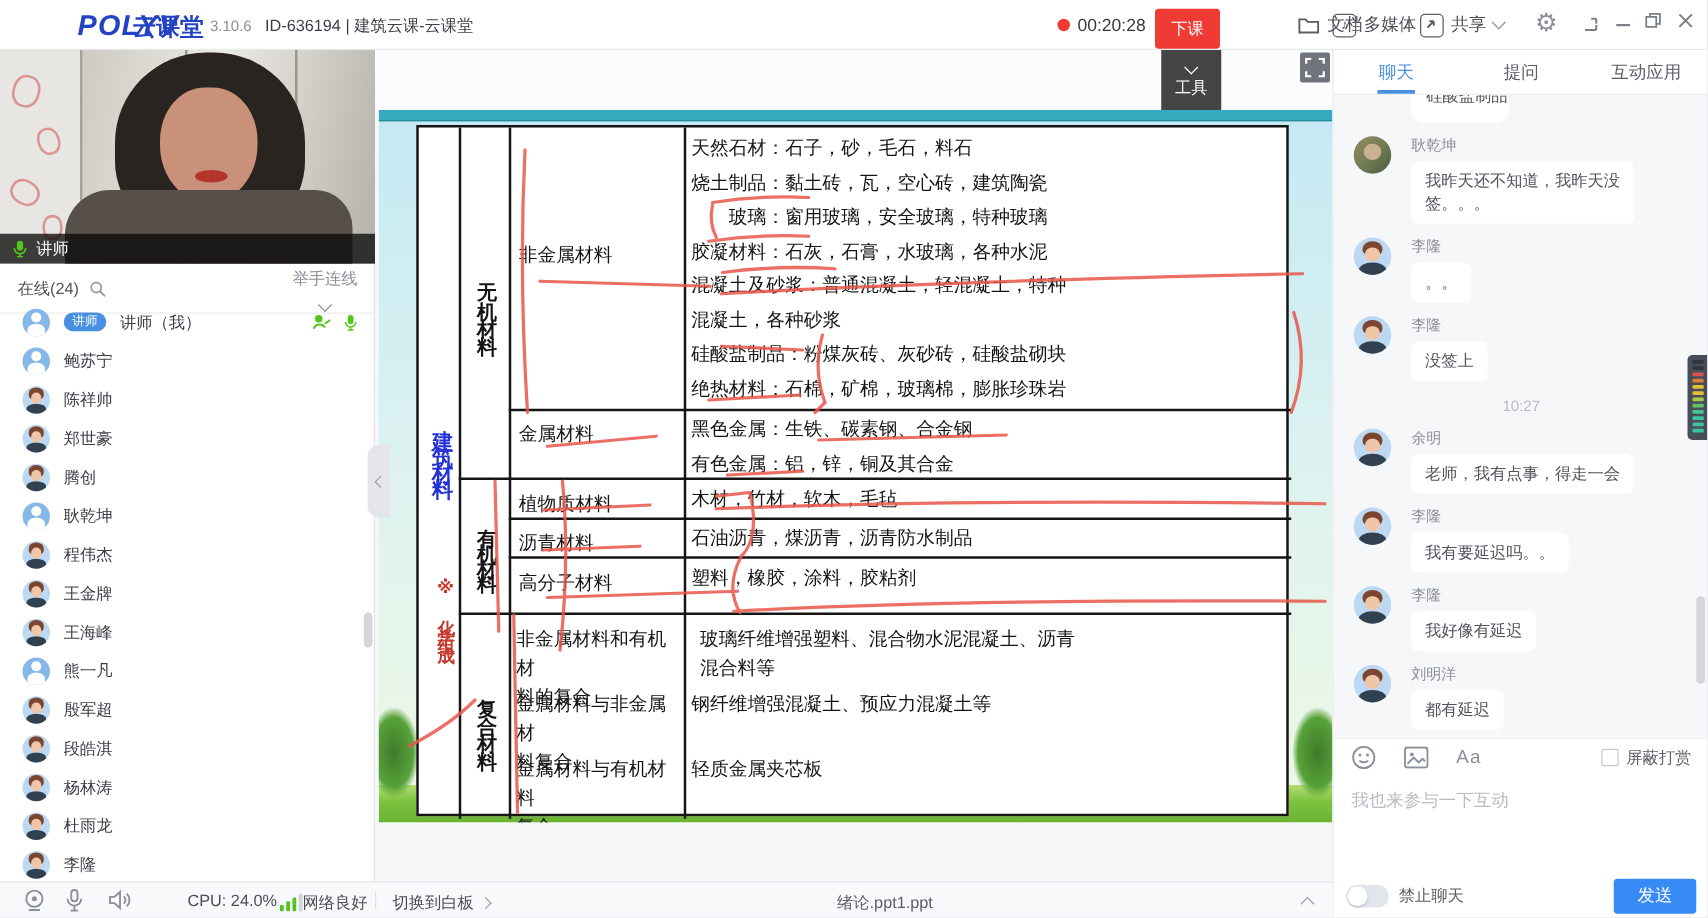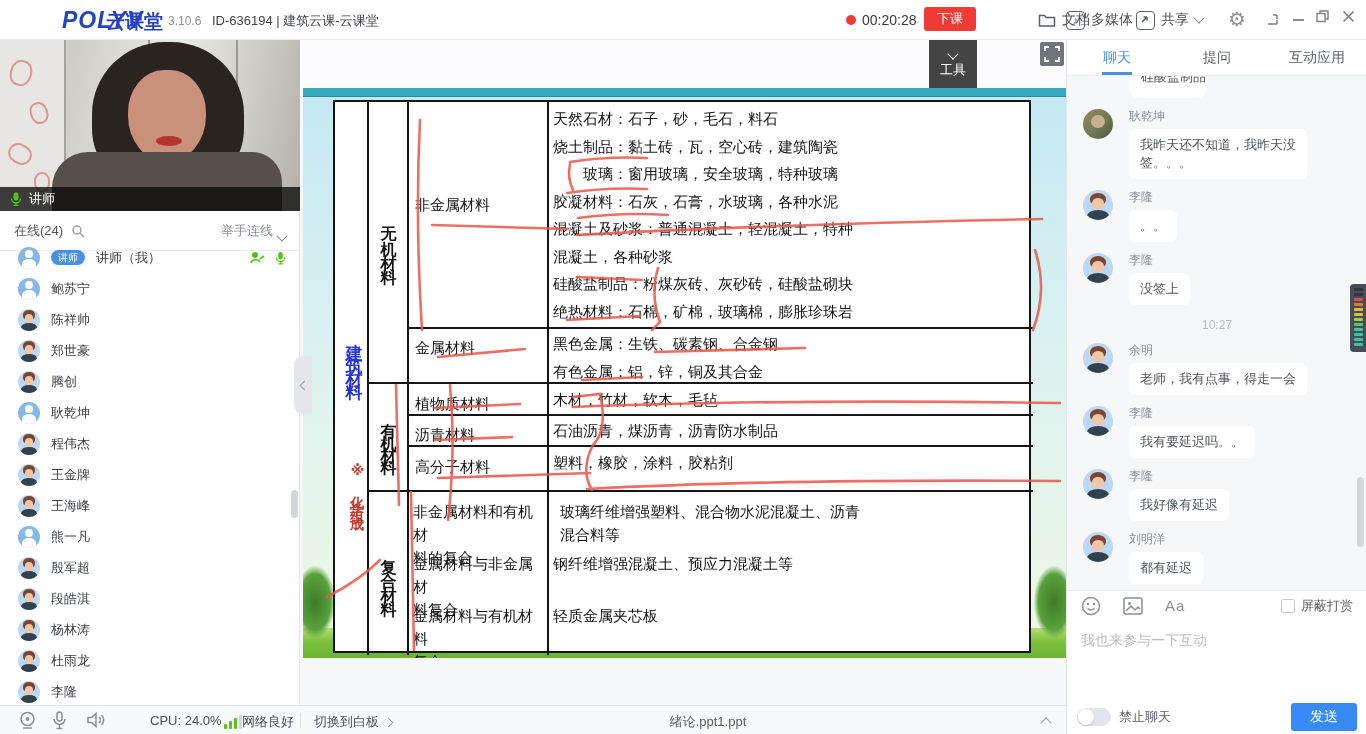--- a/index.html
+++ b/index.html
@@ -7,40 +7,40 @@
   .app{position:relative;width:1366px;height:734px;background:#fff;overflow:hidden;font-size:13px;color:#333;}
 
   
   .titlebar{position:absolute;left:0;top:0;width:1366px;height:40px;background:#fff;border-bottom:1px solid #e7e9ec;}
   .logo{position:absolute;left:14px;top:7px;font-weight:bold;font-size:23px;color:#2343c3;letter-spacing:1px;font-style:italic;margin-left:48px;}
   .logo-suffix{position:absolute;left:106px;top:9px;font-weight:bold;font-size:19px;color:#2343c3;}
   .version{position:absolute;left:168px;top:14px;font-size:12px;color:#8a8f99;}
   .session{position:absolute;left:212px;top:12px;font-size:13px;color:#3a3f46;}
   .rec-dot{position:absolute;left:846px;top:15px;width:10px;height:10px;border-radius:50%;background:#f03b34;}
   .timer{position:absolute;left:862px;top:12px;font-size:14px;color:#3a3a3a;}
-  .endclass{position:absolute;left:924px;top:7px;width:52px;height:24px;background:#f03b34;color:#fff;border:none;border-radius:3px;font-size:13px;cursor:pointer;}
+  .endclass{position:absolute;left:924px;top:7px;width:52px;height:32px;background:#f03b34;color:#fff;border:none;border-radius:3px;font-size:13px;cursor:pointer;}
   .tb-btn{position:absolute;top:8px;height:24px;display:flex;align-items:center;gap:6px;color:#4a4f57;font-size:14px;cursor:pointer;}
   .icon-box{width:19px;height:19px;border:1.6px solid #5a5f66;border-radius:4px;display:flex;align-items:center;justify-content:center;font-size:11px;color:#5a5f66;}
   .chev-down{width:8px;height:8px;border-right:1.6px solid #8a8f99;border-bottom:1.6px solid #8a8f99;transform:rotate(45deg);margin-top:-4px;}
   .gear{position:absolute;left:1228px;top:8px;font-size:20px;color:#8a8f99;cursor:pointer;line-height:22px;}
   .winctl{position:absolute;top:12px;color:#7a7f88;cursor:pointer;}
 
   
   .left-panel{position:absolute;left:0;top:40px;width:300px;height:665px;background:#fff;border-right:1px solid #e3e5e8;}
   .video{position:absolute;left:0;top:0;width:300px;height:171px;overflow:hidden;background:linear-gradient(100deg,#dedcd6 0%,#cfccc6 22%,#eceae4 55%,#b4b1ab 100%);}
   .vid-strip{position:absolute;left:0;top:0;width:66px;height:171px;background:#e8e6e2;border-right:2px solid #a5a29a;}
   .squig{position:absolute;border:2px solid rgba(205,70,70,.5);border-radius:45%;}
   .vid-line{position:absolute;top:0;width:2px;height:171px;background:#9a978f;}
   .hair{position:absolute;left:92px;top:2px;width:152px;height:150px;background:#2a2421;border-radius:48% 48% 42% 42%;}
   .face{position:absolute;left:128px;top:30px;width:78px;height:92px;background:#c9907a;border-radius:46% 46% 50% 50%;}
   .lips{position:absolute;left:156px;top:96px;width:26px;height:10px;background:#b5352c;border-radius:50%;}
   .body{position:absolute;left:52px;top:112px;width:230px;height:60px;background:#57504a;border-radius:36px 30px 0 0;}
   .vid-label{position:absolute;left:0;bottom:0;width:300px;height:24px;background:rgba(10,10,10,.78);display:flex;align-items:center;gap:7px;padding-left:10px;color:#fff;font-size:13px;}
   .online-bar{position:absolute;left:0;top:171px;width:300px;height:40px;border-bottom:1px solid #ededf0;display:flex;align-items:center;padding:0 14px;color:#555;font-size:13px;}
-  .raise{margin-left:auto;color:#8a8f99;display:flex;align-items:flex-end;gap:5px;cursor:pointer;}
+  .raise{margin-left:auto;color:#8a8f99;display:flex;align-items:center;gap:12px;cursor:pointer;flex-direction:column;}
   .plist{position:absolute;left:0;top:202px;width:300px;height:463px;overflow:hidden;}
   .prow{height:31px;display:flex;align-items:center;gap:11px;padding-left:18px;font-size:13px;color:#3a3f46;}
   .badge{background:#4a90e2;color:#fff;font-size:10px;border-radius:9px;padding:2px 7px;line-height:11px;}
   .row-icons{margin-left:auto;margin-right:14px;display:flex;gap:10px;align-items:center;}
   .avt{width:22px;height:22px;border-radius:50%;position:relative;overflow:hidden;flex:0 0 auto;}
   .avt.boy{background:#bcd8f2;}
   .avt.boy::before{content:'';position:absolute;left:24%;top:9%;width:52%;height:42%;background:#7a4630;border-radius:50% 50% 42% 42%;}
   .avt.boy::after{content:'';position:absolute;left:31%;top:26%;width:38%;height:38%;background:#f0c6a8;border-radius:50%;}
   .avt .bd{position:absolute;left:14%;top:68%;width:72%;height:40%;background:#32414f;border-radius:50% 50% 0 0;}
   .avt.person{background:#85b7e8;}

